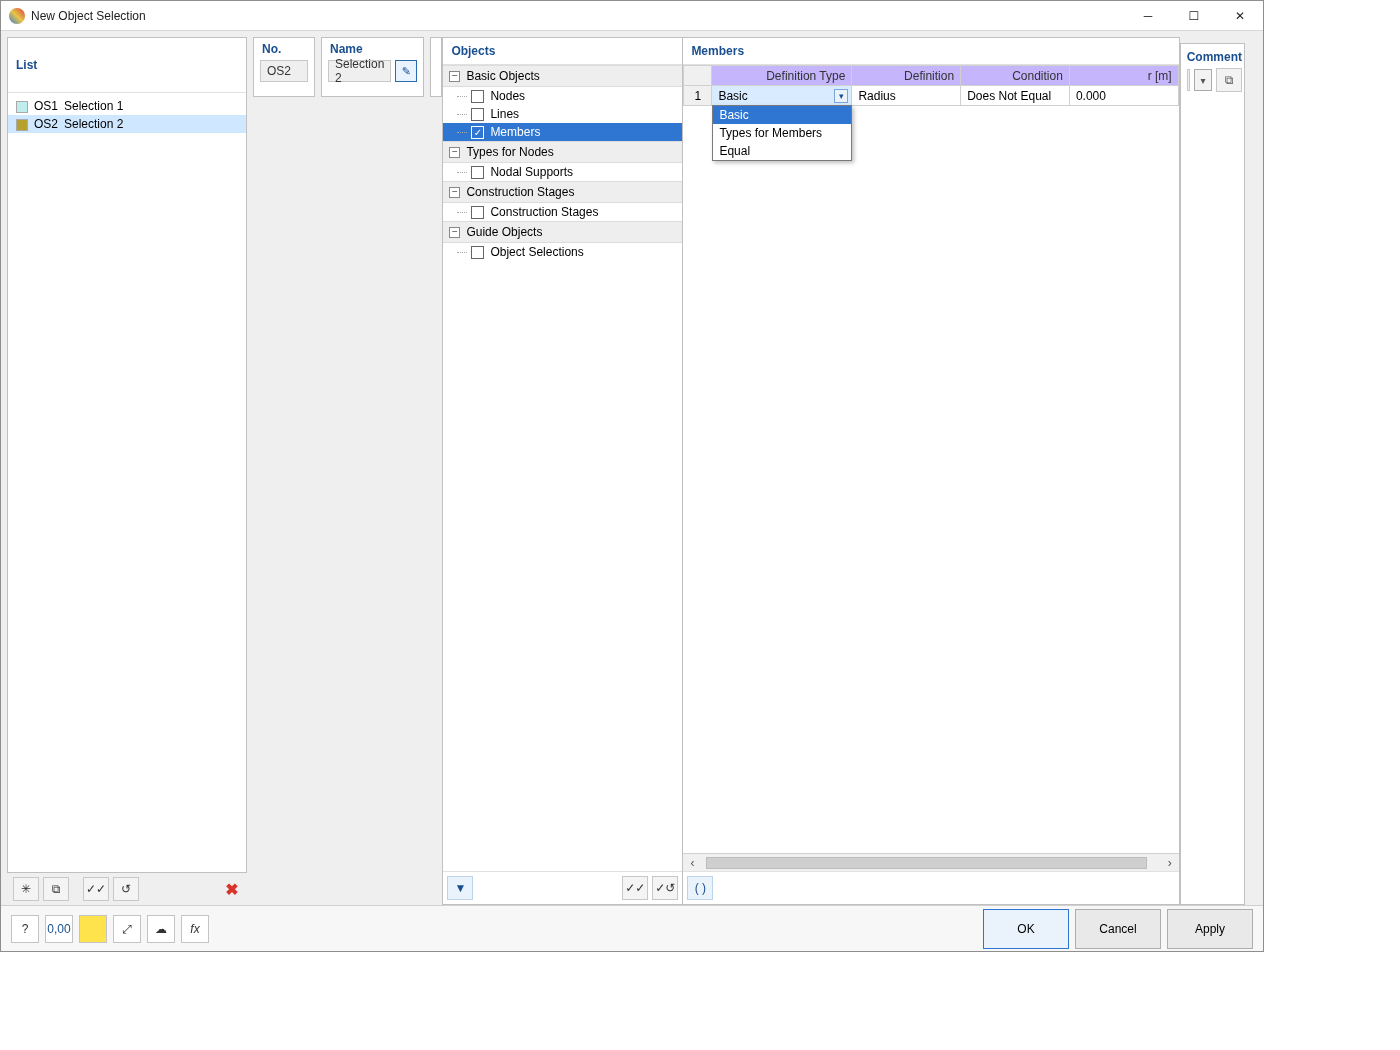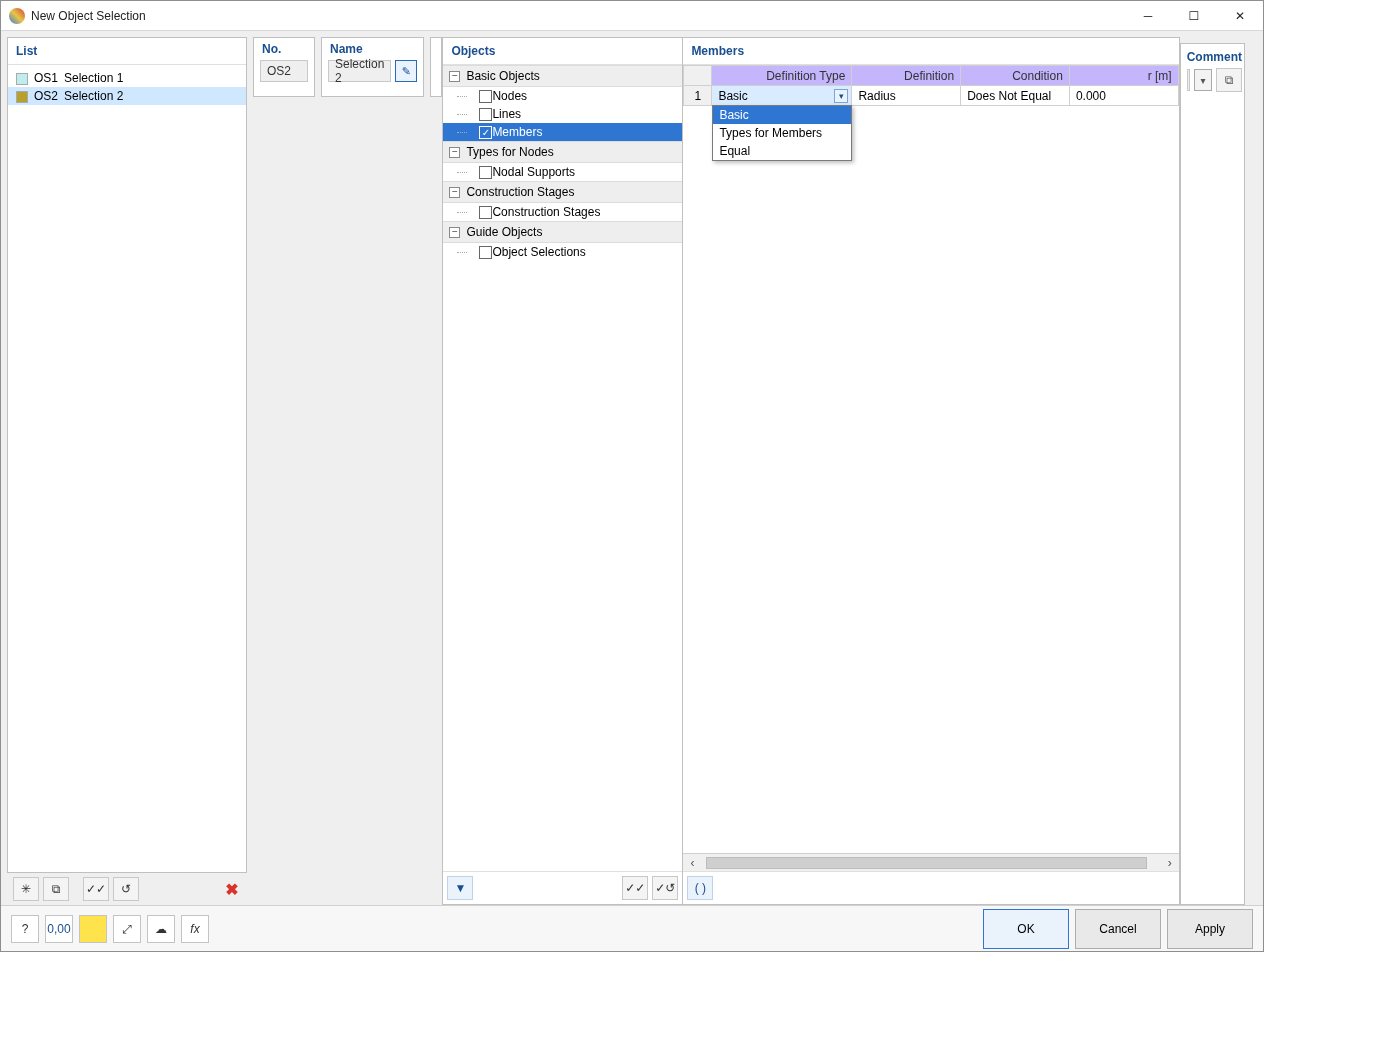--- a/index.html
+++ b/index.html
@@ -6,21 +6,21 @@
 body { margin: 0; background: #fff; overflow: hidden; }
 .window { width: 1264px; height: 952px; border: 1px solid #8e8e8e; display: flex; flex-direction: column; background:#fff; }
 .titlebar { height: 30px; display:flex; align-items:center; padding: 0 0 0 8px; border-bottom:1px solid #d8d8d8; }
 .titlebar .appicon { width:16px; height:16px; margin-right:6px; background:linear-gradient(45deg,#3a7bd5,#e8c547,#d63c3c); border-radius:50%; }
 .titlebar .title { flex:1; color:#222; }
 .winbtns { display:flex; height:100%; }
 .winbtn { width:46px; display:flex; align-items:center; justify-content:center; color:#222; }
 .body { flex:1; display:flex; flex-direction:column; background:#efefef; }
 .upper { flex:1; display:flex; gap:6px; padding:6px 6px 0 6px; min-height:0;}
 .sidepanel { width:240px; background:#fff; border:1px solid #c0c0c0; display:flex; flex-direction:column; }
-.panel-head { color:#1a4f8f; font-weight:600; padding:6px 8px; border-bottom:1px solid #e0e0e0;}
+.panel-head { color:#1a4f8f; font-weight:600; padding:20px 8px; border-bottom:1px solid #e0e0e0;}
 .list { flex:1; padding:4px 0; overflow:auto; }
 .list-row { display:flex; align-items:flex-end; gap:6px; padding:2px 8px; cursor:default;}
 .list-row.selected { background:#cfe8ff; }
 .sw { width:12px; height:12px; border:1px solid #aaa; }
 .rightcol { flex:1; display:flex; flex-direction:row; min-width:0;}
 .header-row { display:flex; gap:6px; height:60px;}
 .box { background:#fff; border:1px solid #c0c0c0; display:flex; flex-direction:column; }
 .box .hdr { color:#1a4f8f; font-weight:600; padding:4px 8px;}
 .no-box { width:62px; }
 .name-box { flex:1.3; }
@@ -34,21 +34,21 @@
 .tab { padding:5px 14px 0 14px; color:#333; cursor:default;}
 .tab.active { background:#fff; border-right:1px solid #c0c0c0; border-top:2px solid #fff; margin-top:-1px; color:#1a4f8f; font-weight:600;}
 .tab:not(.active){ color:#1a4f8f;}
 .main-area { flex:1; display:flex; border:1px solid #c0c0c0; background:#fff; min-height:0; }
 .objects-col { width:240px; border-right:1px solid #c0c0c0; display:flex; flex-direction:column;}
 .objects-col .hdr, .select-col .hdr { color:#1a4f8f; font-weight:600; padding:6px 8px; border-bottom:1px solid #e0e0e0;}
 .tree { flex:1; overflow:auto; font-size:12px;}
 .grp { }
 .grp-hdr { background:#eeeeee; border-top:1px solid #dcdcdc; border-bottom:1px solid #dcdcdc; padding:3px 6px; display:flex; align-items:center; gap:6px;}
 .tgl { width:11px;height:11px;border:1px solid #888; display:inline-flex; align-items:center; justify-content:center; font-size:10px; line-height:1; color:#444; background:#fff;}
-.leaf { display:flex; align-items:center; padding:2px 6px 2px 36px; position:relative;}
+.leaf { display:flex; align-items:center; gap:6px; padding:2px 6px 2px 28px; position:relative;}
 .leaf::before{ content:""; position:absolute; left:14px; top:50%; width:10px; border-top:1px dotted #aaa;}
 .chk { width:13px;height:13px;border:1px solid #666;background:#fff; display:inline-flex; align-items:center; justify-content:center; font-size:10px; color:#fff;}
 .leaf.selected { background:#2f76d2; color:#fff;}
 .leaf.selected .chk{ background:#2f76d2; border-color:#fff;}
 .leaf.selected .chk.checked::after{content:"✓"; color:#fff;}
 .chk.checked{ background:#2f76d2; border-color:#2f76d2;}
 .chk.checked::after{content:"✓";}
 .obj-toolbar { display:flex; gap:4px; padding:4px; border-top:1px solid #e0e0e0; justify-content:space-between;}
 .obj-toolbar .lgrp, .obj-toolbar .rgrp { display:flex; gap:4px;}
 .tbtn { width:26px;height:24px;border:1px solid #bcd3ea; background:#eaf3fc; display:flex;align-items:center;justify-content:center; color:#1a4f8f; font-size:12px;}

